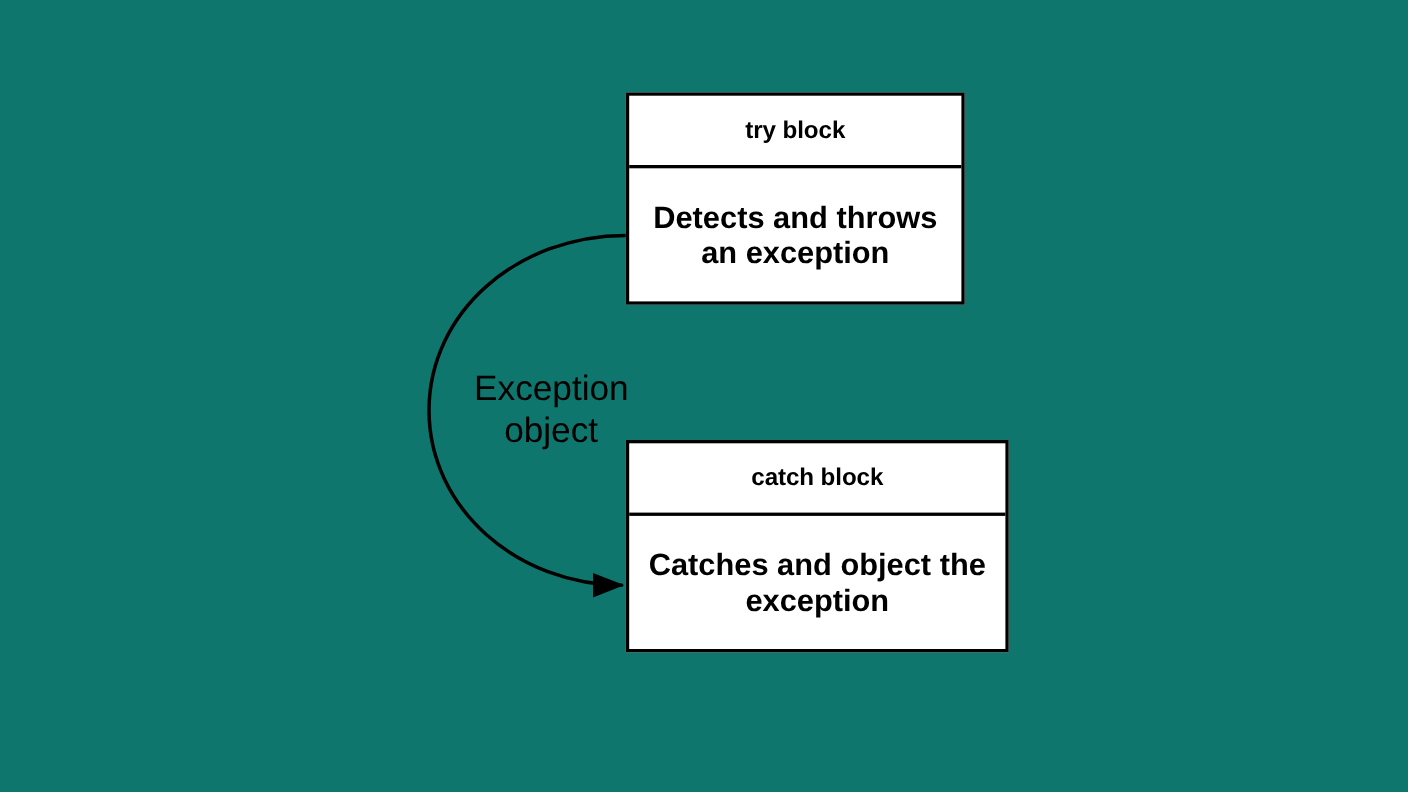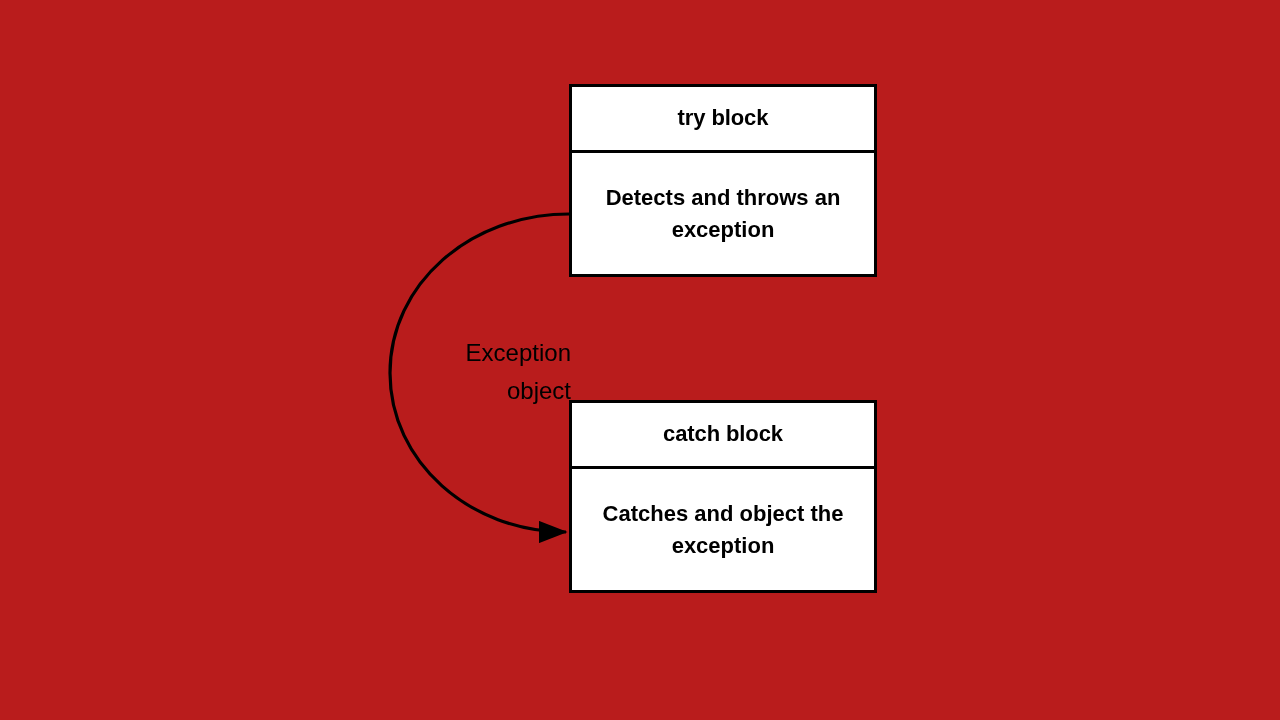--- a/index.html
+++ b/index.html
@@ -12,21 +12,21 @@
     width: 1280px;
     height: 720px;
     font-family: "Liberation Sans", sans-serif;
     color: #000000;
     overflow: hidden;
   }
   #canvas {
     position: relative;
     width: 1280px;
     height: 720px;
-    background: #b91c1c;
+    background: #0f766e;
   }
 
   
   .block {
     position: absolute;
     box-sizing: border-box;
     border: 3px solid #000000;
     background: #ffffff;
     display: flex;
     flex-direction: column;
@@ -44,61 +44,61 @@
     line-height: 1.1;
     letter-spacing: -0.1px;
   }
   .block-body {
     flex: 1 1 auto;
     display: flex;
     align-items: center;
     justify-content: center;
     text-align: center;
     font-weight: bold;
-    font-size: 22px;
+    font-size: 28px;
     line-height: 32px;
     padding: 0 14px;
     box-sizing: border-box;
   }
 
   #try-block {
     left: 569px;
     top: 84px;
     width: 308px;
     height: 193px;
   }
   #catch-block {
     left: 569px;
     top: 400px;
-    width: 308px;
+    width: 348px;
     height: 193px;
   }
 
   
   #arrow-layer {
     position: absolute;
     left: 0;
     top: 0;
     width: 1280px;
     height: 720px;
     pointer-events: none;
   }
 
   
   #exception-label {
     position: absolute;
     left: 431px;
     top: 334px;
     width: 140px;
-    font-size: 24px;
+    font-size: 32px;
     line-height: 38px;
     font-weight: normal;
     color: #000000;
     white-space: pre-line;
-    text-align: right;
+    text-align: center;
   }
 </style>
 </head>
 <body>
 
 <div id="canvas">
 
   <svg id="arrow-layer" viewBox="0 0 1280 720" width="1280" height="720" xmlns="http://www.w3.org/2000/svg">
     <defs>
       <marker id="arrowhead" markerWidth="9" markerHeight="7" refX="8.5" refY="3.5" orient="auto" markerUnits="strokeWidth">

